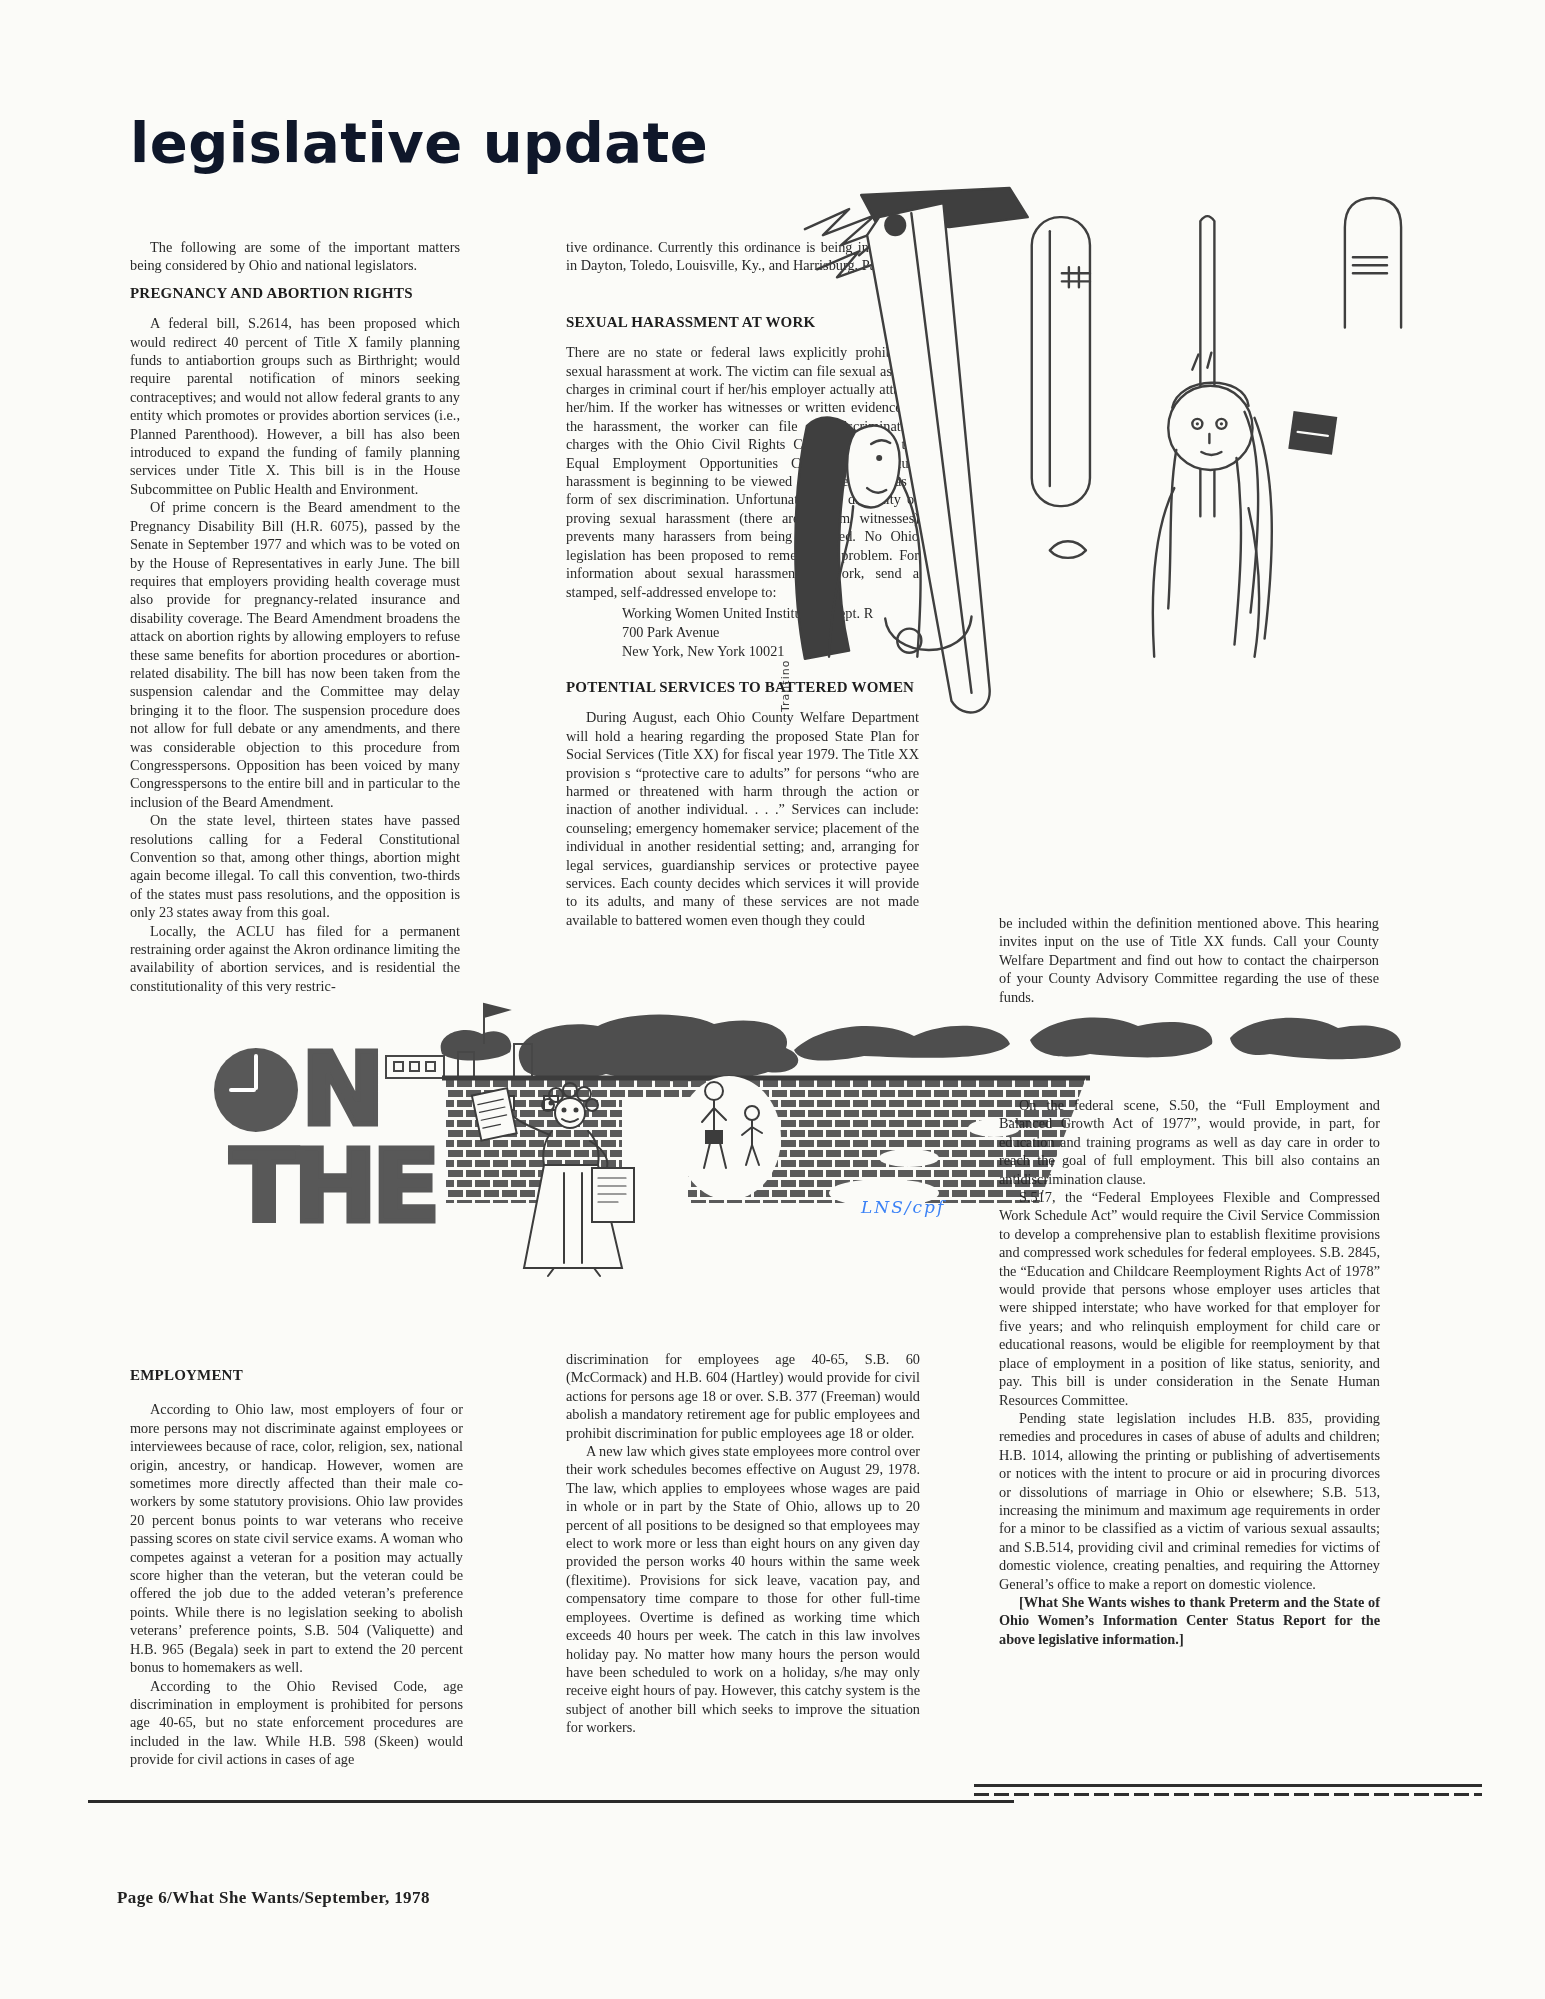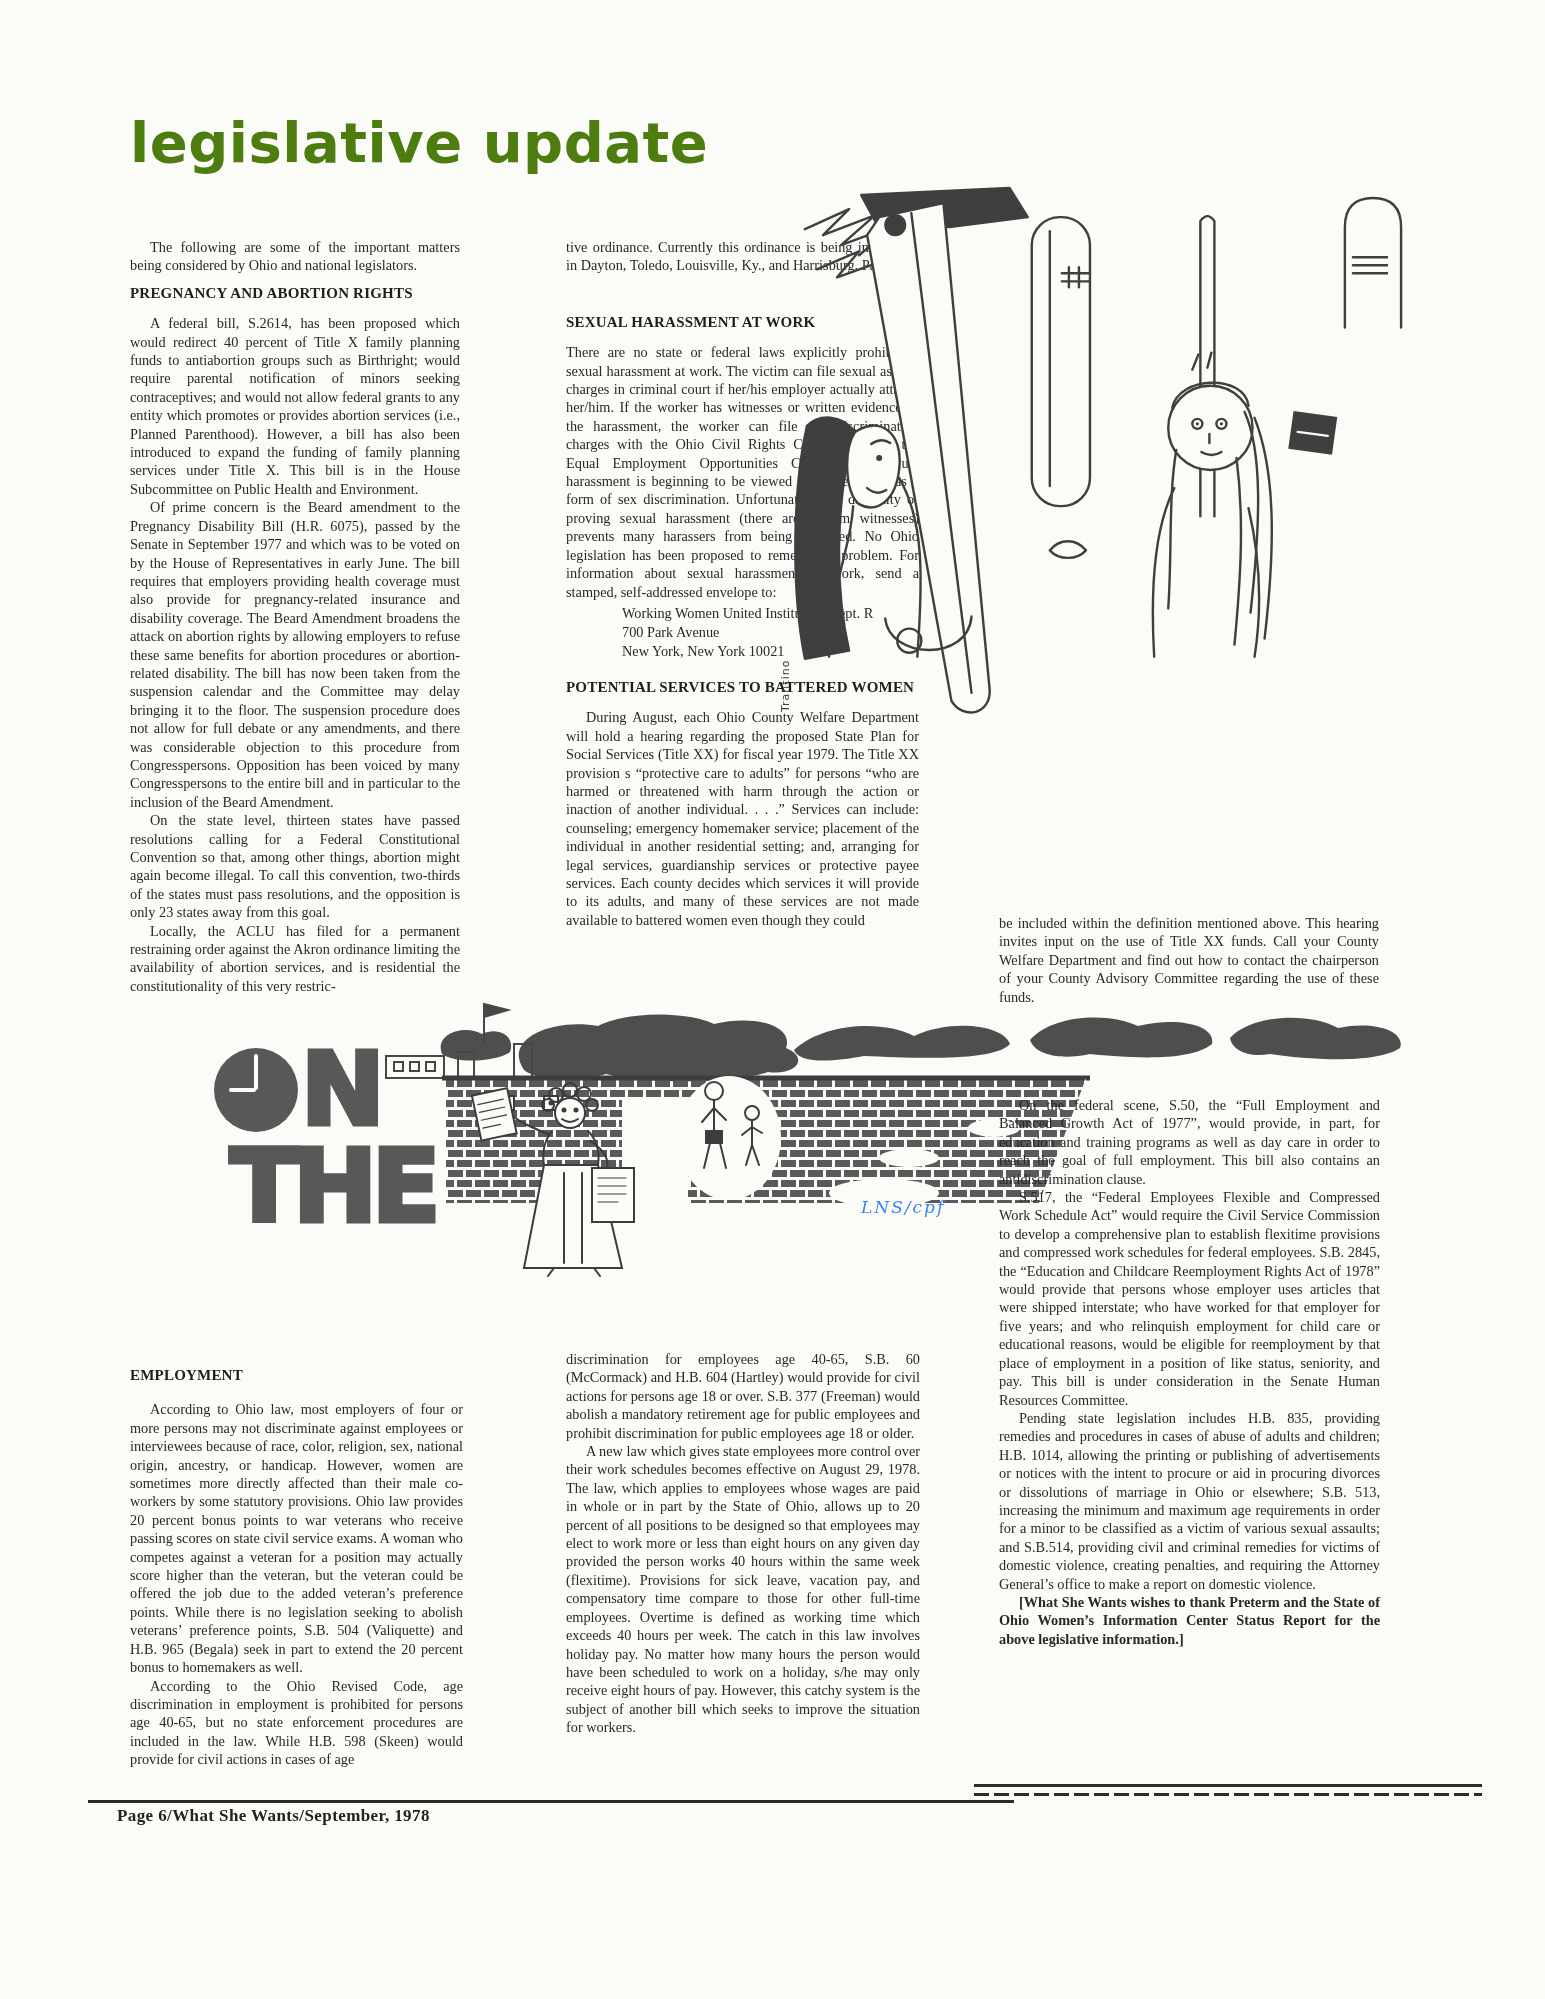--- a/index.html
+++ b/index.html
@@ -4,21 +4,21 @@
 <style>
   html,body{margin:0;padding:0;}
   body{
     width:1545px;height:1999px;position:relative;overflow:hidden;
     background:#fbfbf8;color:#282828;
     font-family:"Liberation Serif", serif;
   }
   .title{
     position:absolute;left:130px;top:112px;margin:0;
     font-family:"DejaVu Sans", sans-serif;font-weight:bold;
-    font-size:56px;line-height:62px;letter-spacing:0.5px;color:#4d7c0f;
+    font-size:56px;line-height:62px;letter-spacing:0.5px;color:#0f172a;
   }
   .col{position:absolute;text-align:justify;font-size:14.3px;line-height:18.4px;}
   .col p{margin:0;text-indent:20px;}
   .col p.noindent{text-indent:0;}
   .sechead{
     font-size:15px;font-weight:bold;letter-spacing:0.2px;color:#1e1e1e;
     margin:17px 0 12px 0;text-align:left;
   }
   .sechead.first{margin-top:9px;}
   .intro{text-indent:20px;}
@@ -54,21 +54,21 @@
   .hand.hour{height:27px;}
   
   .hatchline{
     position:absolute;left:974px;top:1784px;width:508px;height:10px;
     border-top:3px solid #2d2d2d;
     background:repeating-linear-gradient(90deg,#2d2d2d 0 15px, transparent 15px 20px);
     background-size:100% 3px;background-position:0 6px;background-repeat:no-repeat;
   }
   .footrule{position:absolute;left:88px;top:1800px;width:926px;height:3px;background:#2b2b2b;}
   .footer{
-    position:absolute;left:117px;top:1806px;
+    position:absolute;left:117px;top:1888px;
     font-weight:bold;font-size:17px;letter-spacing:0.4px;color:#222;
   }
 </style>
 </head>
 <body>
 
 <h1 class="title">legislative update</h1>
 
 <div class="col" style="left:130px;top:238px;width:330px;">
   <p class="intro">The following are some of the important matters being considered by Ohio and national legislators.</p>

